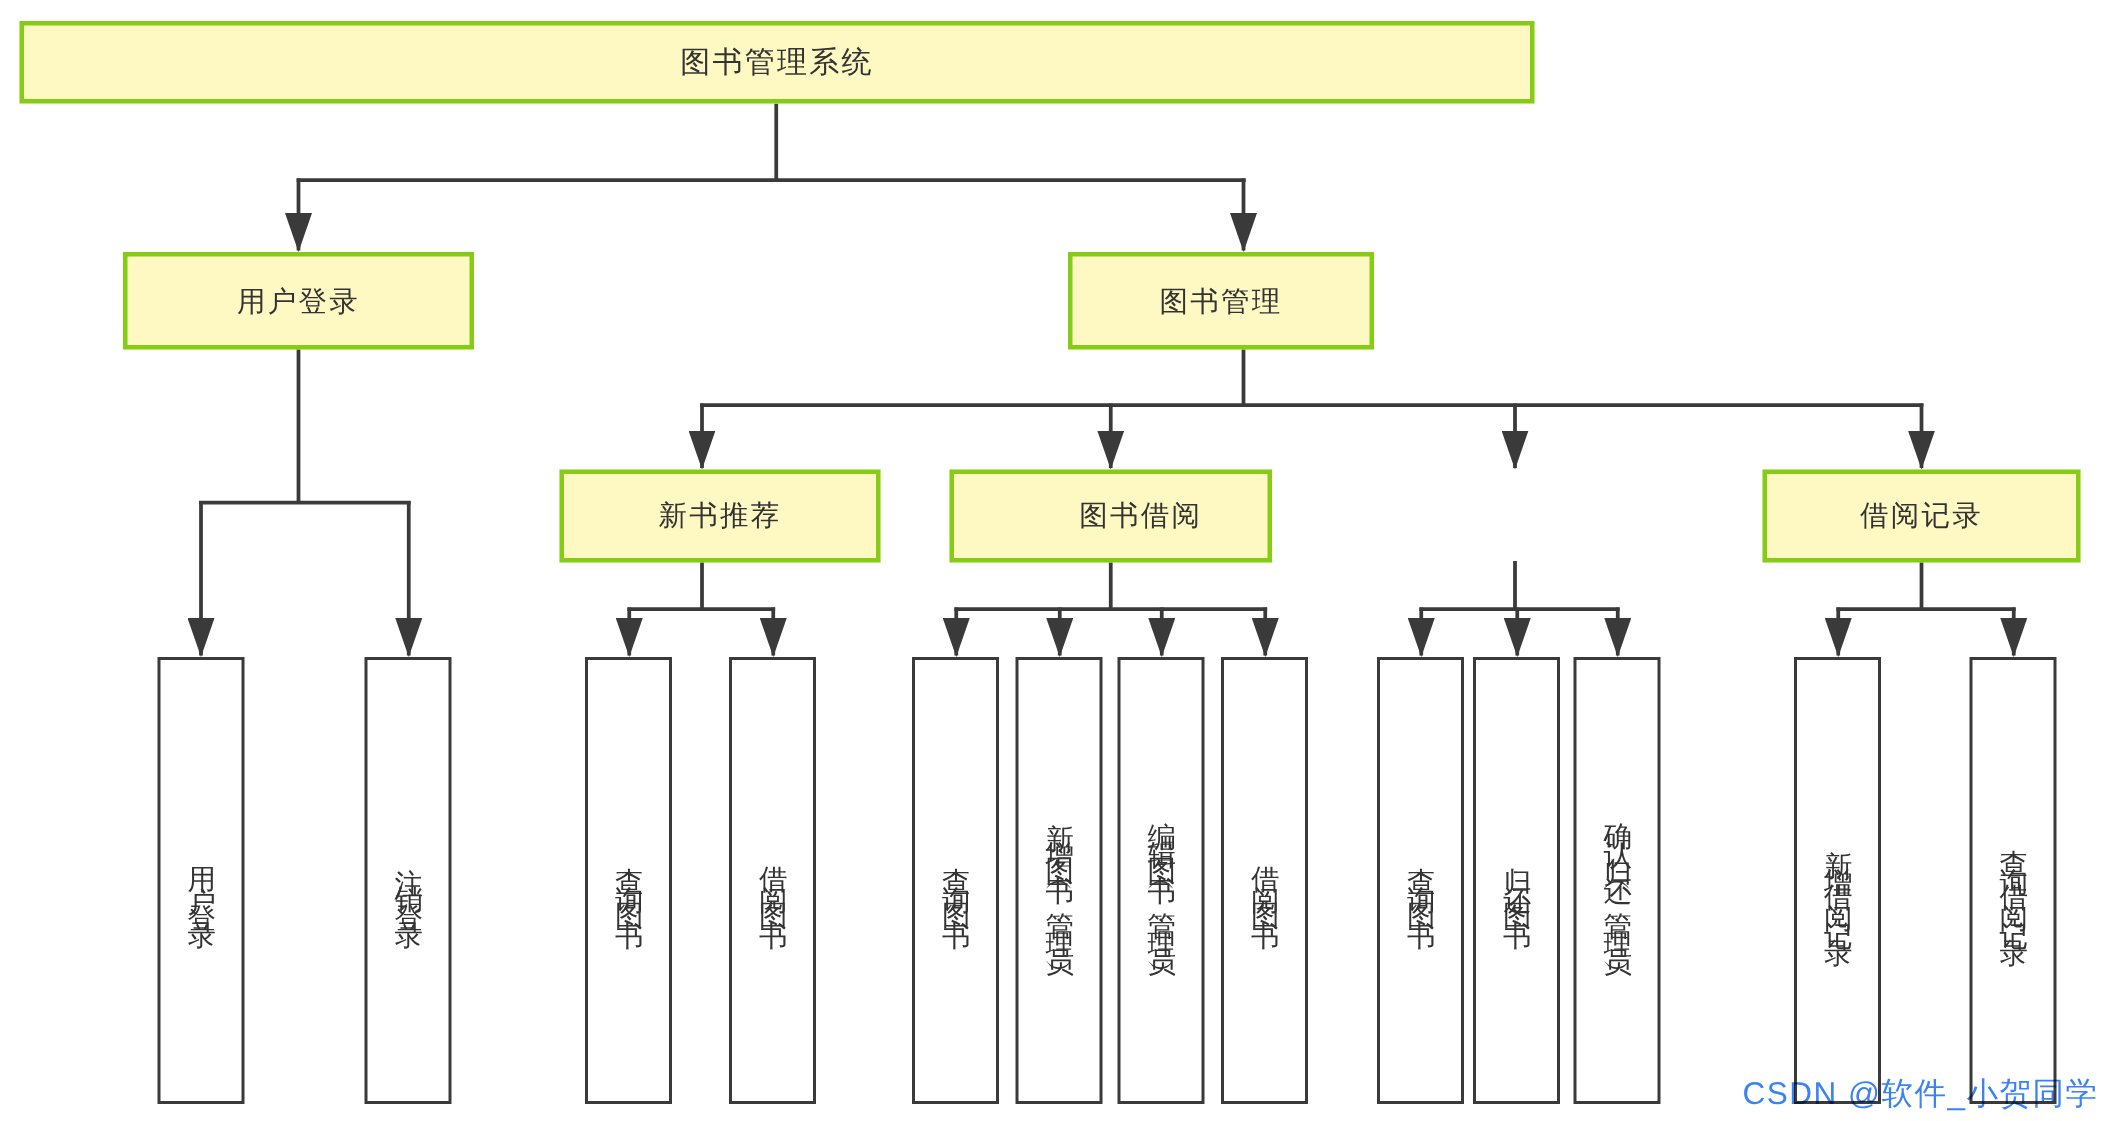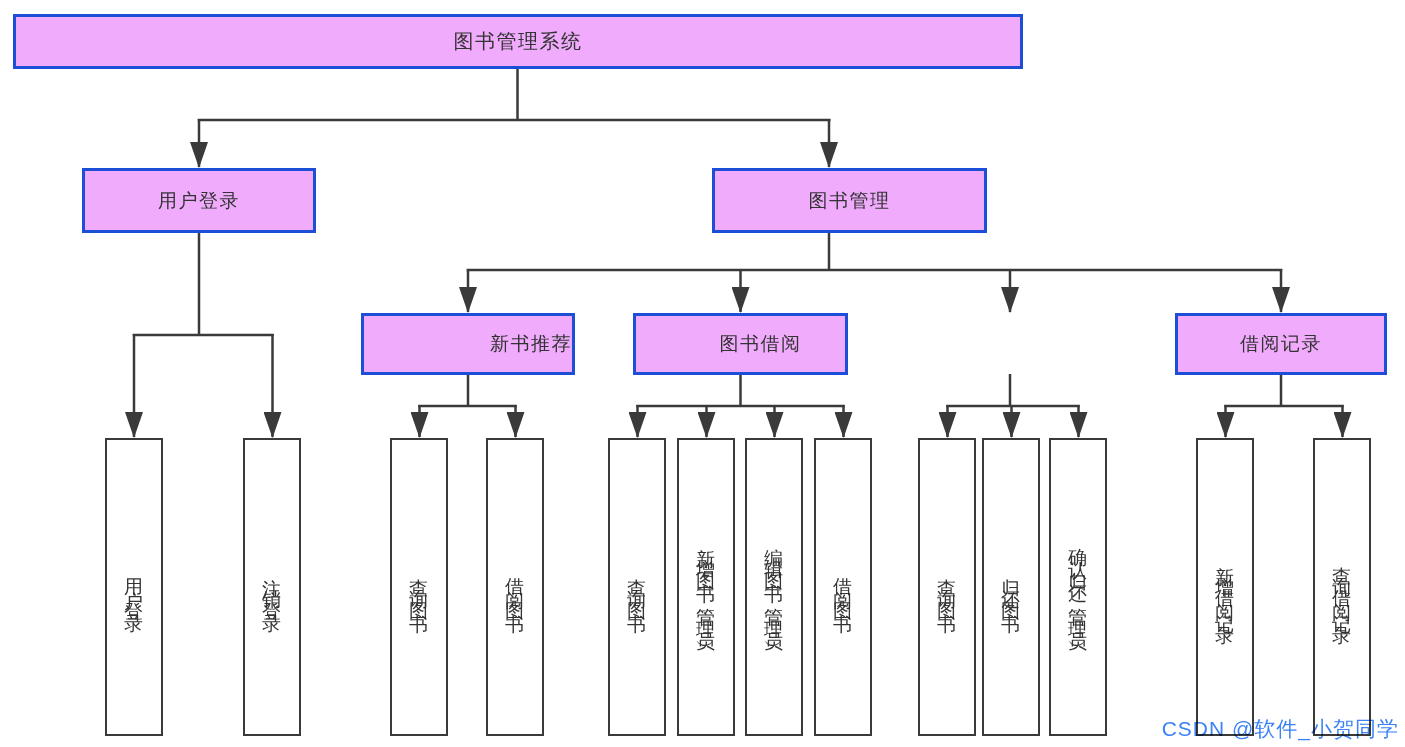--- a/index.html
+++ b/index.html
@@ -16,22 +16,22 @@
 
   svg.connectors {
     position: absolute;
     left: 0; top: 0;
     width: 1405px; height: 747px;
   }
 
   .box {
     position: absolute;
     box-sizing: border-box;
-    background: #f0abfc;
-    border: 3px solid #1d4ed8;
+    background: #fef9c3;
+    border: 3px solid #84cc16;
     display: flex;
     align-items: center;
     justify-content: center;
     font-size: 19px;
     letter-spacing: 1.5px;
     color: #333333;
     z-index: 2;
   }
 
   .box.root { font-size: 20px; }
@@ -56,22 +56,22 @@
     font-size: 19px;
     letter-spacing: 12px;
     line-height: 1;
     color: #333333;
     white-space: nowrap;
   }
 
   
   .n-root   { left: 13px;   top: 14px;  width: 1010px; height: 55px; }
   .n-login  { left: 82px;   top: 168px; width: 234px;  height: 65px; }
-  .n-mgmt   { left: 712px;  top: 168px; width: 275px;  height: 65px; }
-  .n-newrec { left: 361px;  top: 313px; width: 214px;  height: 62px; justify-content: flex-end; }
+  .n-mgmt   { left: 712px;  top: 168px; width: 204px;  height: 65px; }
+  .n-newrec { left: 373px;  top: 313px; width: 214px;  height: 62px; }
   .n-borrow { left: 633px;  top: 313px; width: 215px;  height: 62px; padding-left: 40px; }
   .n-cur    { left: 902px;  top: 313px; width: 216px;  height: 62px; }
   .n-rec    { left: 1175px; top: 313px; width: 212px;  height: 62px; align-items: center; }
 
   
   .l1  { left: 105px; }
   .l2  { left: 243px; }
   .l3  { left: 390px; }
   .l4  { left: 486px; }
   .l5  { left: 608px; }

